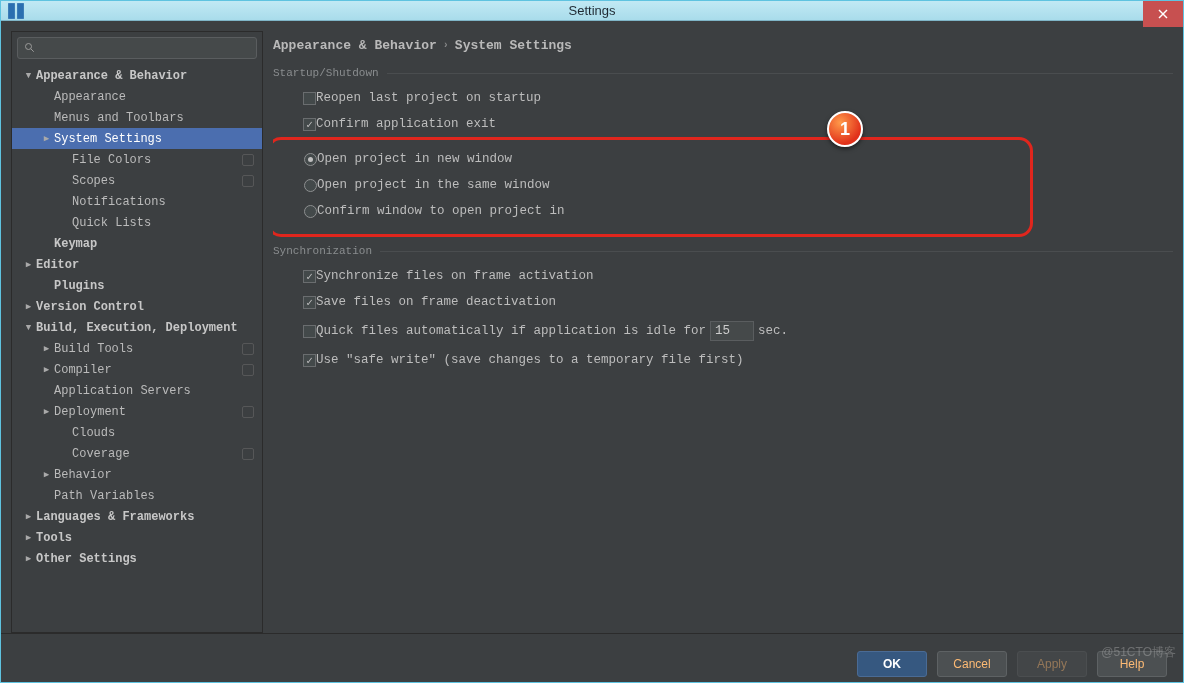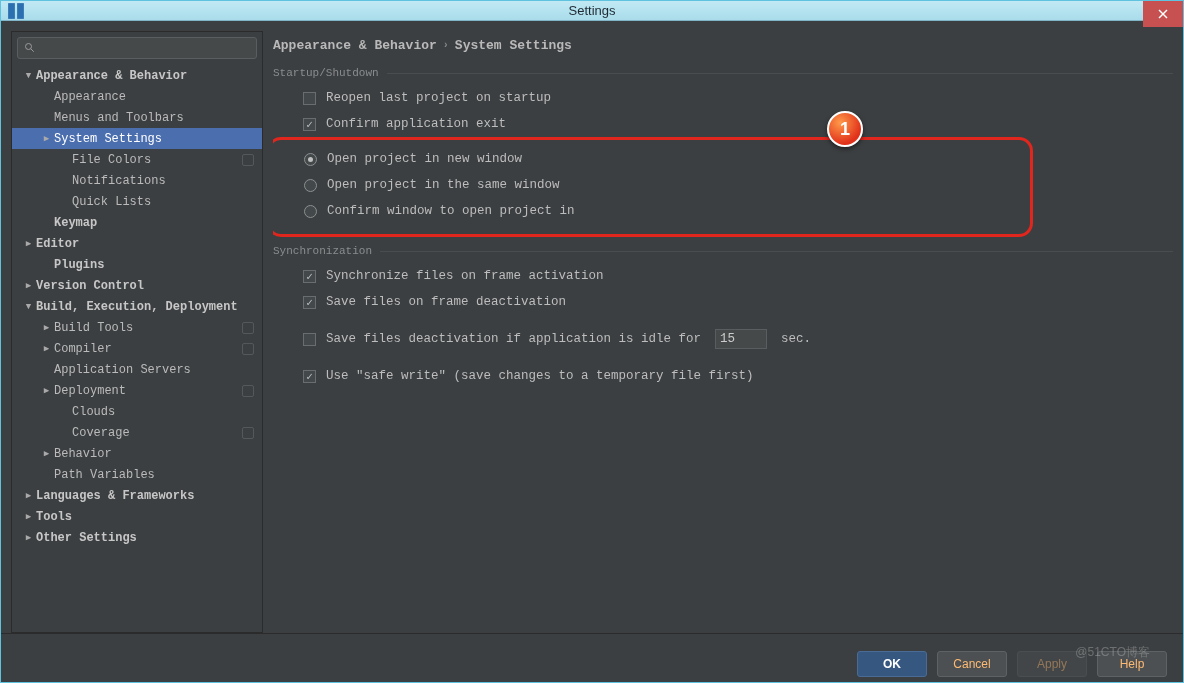--- a/index.html
+++ b/index.html
@@ -136,21 +136,20 @@
 }
 .section-title .line {
   flex: 1;
   height: 1px;
   background: #4a4d4f;
   margin-left: 8px;
 }
 .opt {
   display: flex;
   align-items: center;
-  gap: 10px;
   padding: 6px 0 6px 30px;
   font-size: 12.5px;
   color: #bdbdbd;
 }
 .chk {
   width: 13px; height: 13px;
   border: 1px solid #6a6d6f;
   background: #43494a;
   display: inline-flex;
   align-items: center;
@@ -168,29 +167,29 @@
   align-items: center;
   justify-content: center;
 }
 .radio.selected::after {
   content: "";
   width: 5px; height: 5px;
   background: #bfbfbf;
   border-radius: 50%;
 }
 .num-input {
-  width: 52px;
+  width: 44px;
   height: 20px;
   background: #45494a;
   border: 1px solid #5a5d5f;
   color: #ccc;
   padding: 0 4px;
   display: inline-flex;
   align-items: center;
-  margin: 8px 4px;
+  margin: 0 4px;
 }
 .highlight-box {
   border: 3.5px solid #e0261d;
   border-radius: 14px;
   padding: 6px 10px 10px 4px;
   margin-right: 140px;
   margin-left: -6px;
 }
 .annot {
   position: absolute;
@@ -224,21 +223,21 @@
   font-size: 12px;
   display: inline-flex;
   align-items: center;
   justify-content: center;
   border-radius: 3px;
 }
 .btn.primary { background: #365880; border-color: #4a6b95; color: #fff; font-weight: bold;}
 .btn.disabled { opacity: .45;}
 .watermark {
   position: absolute;
-  right: 34px;
+  right: 8px;
   bottom: 22px;
   color: rgba(200,200,200,.35);
   font-family: "Segoe UI", sans-serif;
   font-size: 12px;
   pointer-events: none;
 }
 </style>
 </head>
 <body>
 
@@ -281,20 +280,24 @@
         </div>
         <div class="tree-item selected" style="padding-left: 30px;">
           <span class="arrow">▶</span>
           <span>System Settings</span>
         </div>
         <div class="tree-item" style="padding-left: 60px;">
           <span>File Colors</span>
           <span class="badge"></span>
         </div>
         <div class="tree-item" style="padding-left: 60px;">
+          <span>Scopes</span>
+          <span class="badge"></span>
+        </div>
+        <div class="tree-item" style="padding-left: 60px;">
           <span>Notifications</span>
         </div>
         <div class="tree-item" style="padding-left: 60px;">
           <span>Quick Lists</span>
         </div>
         <div class="tree-item bold" style="padding-left: 42px;">
           <span>Keymap</span>
         </div>
         <div class="tree-item bold" style="padding-left: 12px;">
           <span class="arrow">▶</span>
@@ -401,21 +404,21 @@
       <div class="opt">
           <span class="chk checked"></span>
           <span>Synchronize files on frame activation</span>
         </div>
       <div class="opt">
           <span class="chk checked"></span>
           <span>Save files on frame deactivation</span>
         </div>
       <div class="opt">
         <span class="chk"></span>
-        <span>Save files deactivation if application is idle for</span>
+        <span>Quick files automatically if application is idle for</span>
         <span class="num-input">15</span>
         <span>sec.</span>
       </div>
       <div class="opt">
           <span class="chk checked"></span>
           <span>Use "safe write" (save changes to a temporary file first)</span>
         </div>
     </div>
 
     <div class="annot">1</div>

